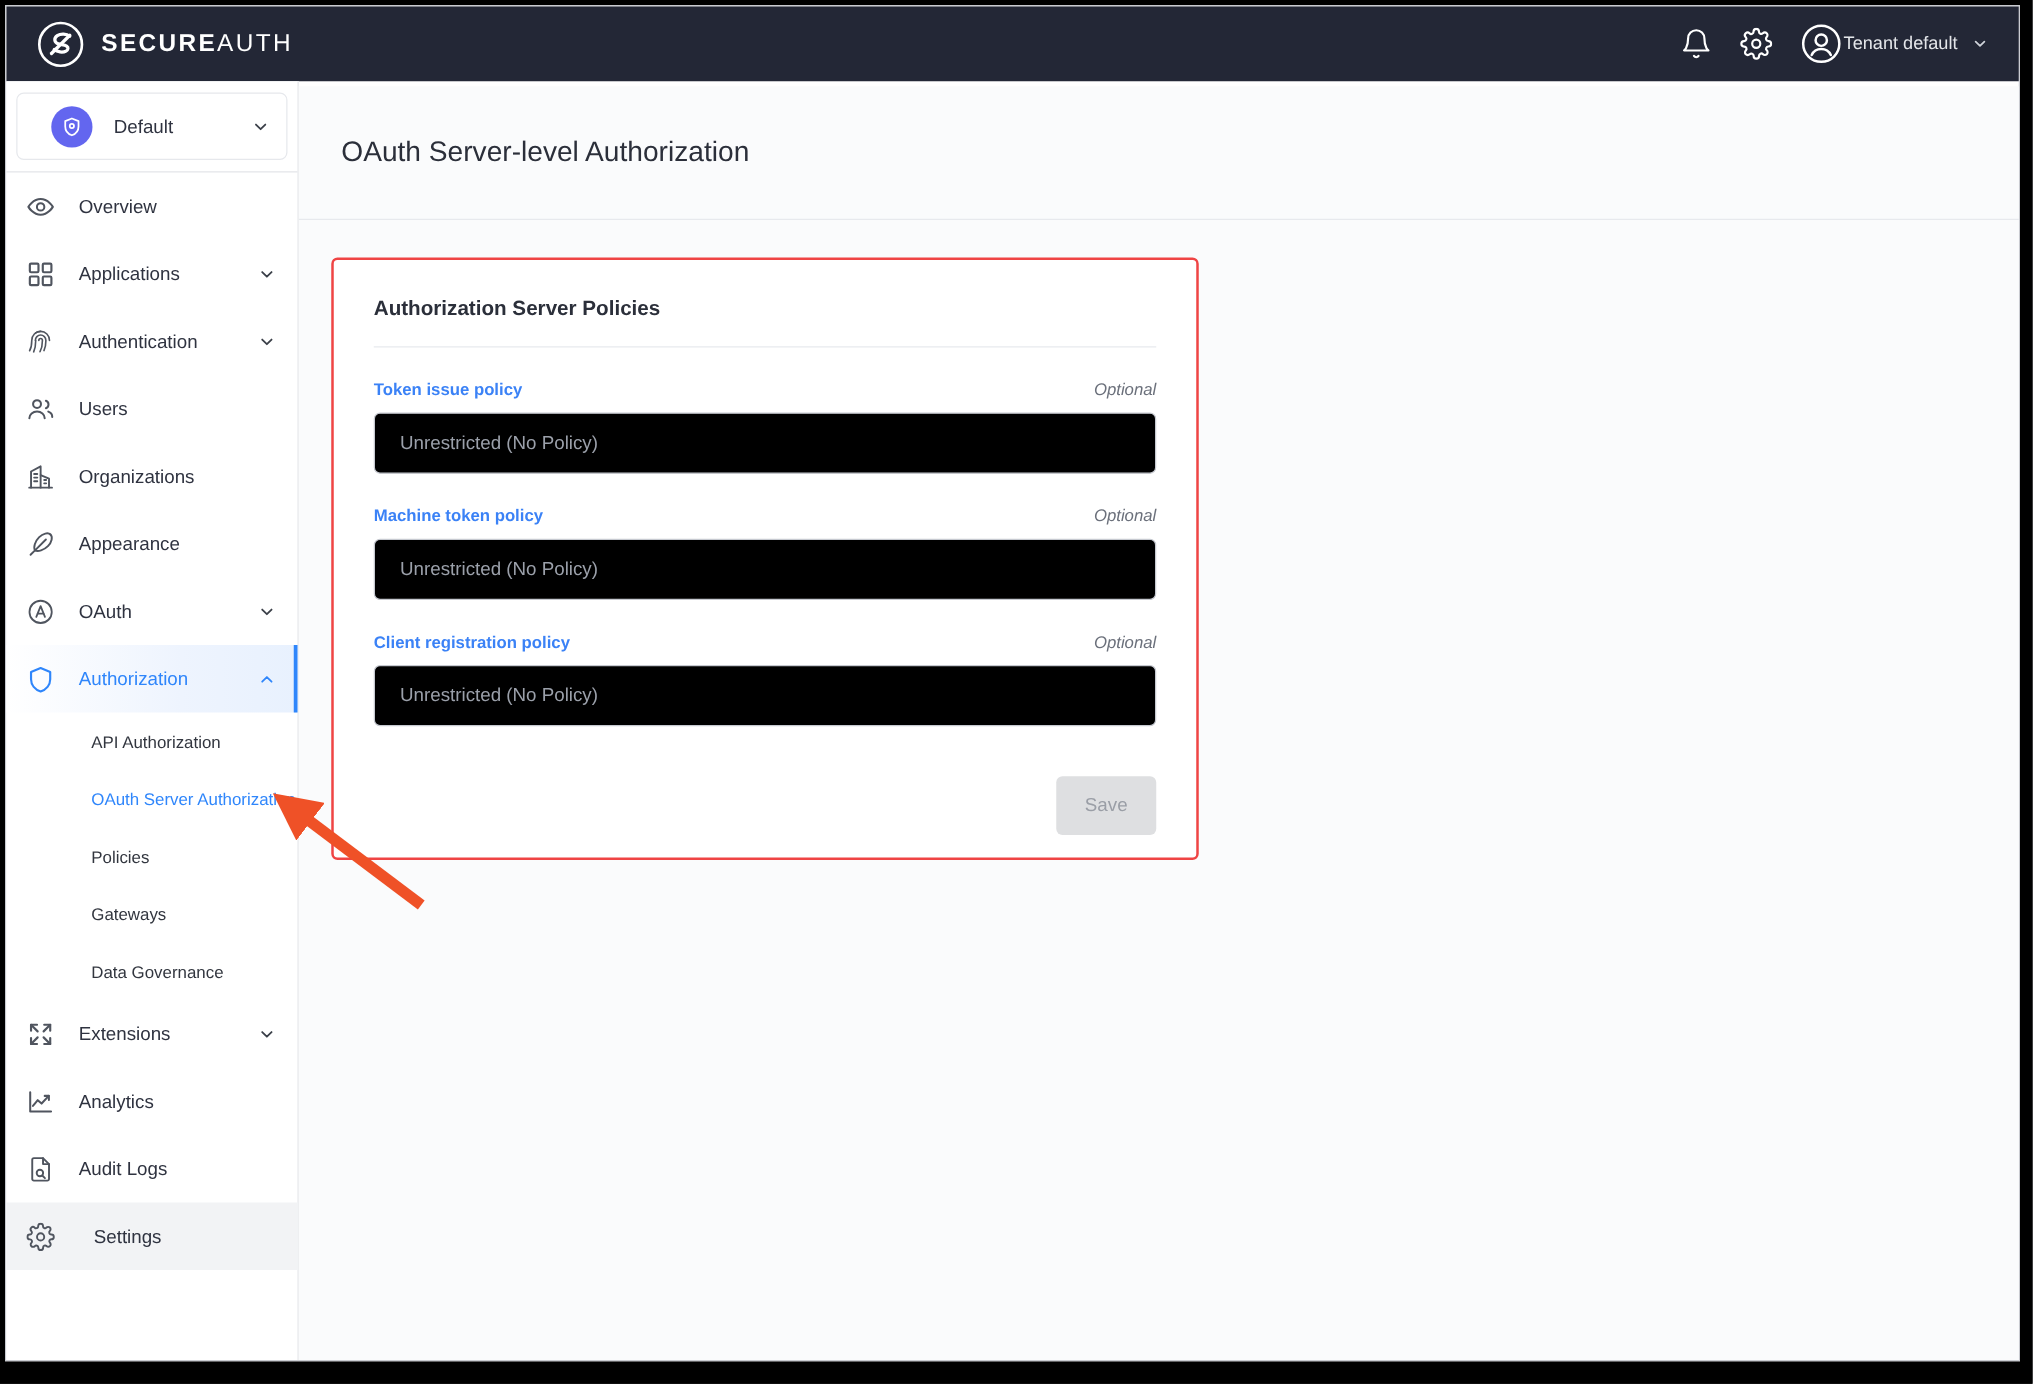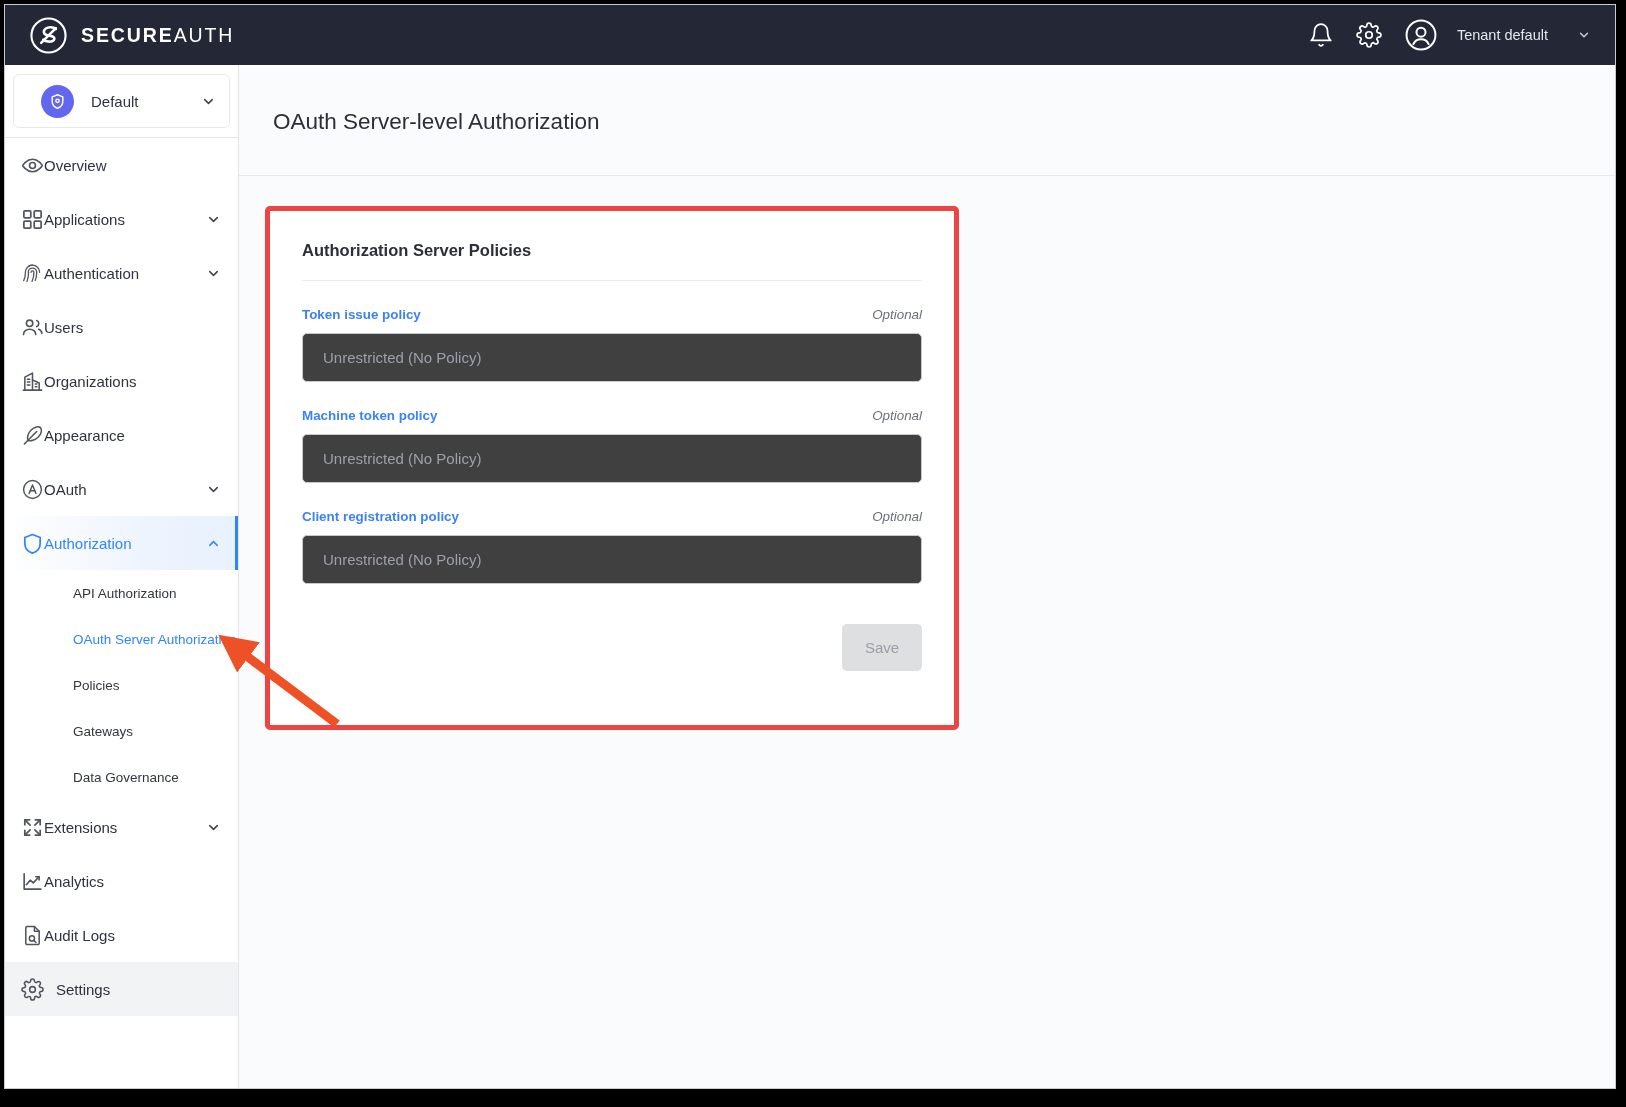--- a/index.html
+++ b/index.html
@@ -42,21 +42,21 @@
     font-size: 19.5px;
     letter-spacing: 1.9px;
     color: #ffffff;
     white-space: nowrap;
   }
   .brand-text .b { font-weight: bold; }
   .brand-text .l { font-weight: 300; }
 
   .topbar-right { display: flex; align-items: center; gap: 22px; }
   .tb-icon { width: 26px; height: 26px; color: #ffffff; display: block; cursor: pointer; }
-  .tenant-group { display: flex; align-items: center; gap: 19px; cursor: pointer; }
+  .tenant-group { display: flex; align-items: center; gap: 1px; cursor: pointer; }
   .tenant-avatar { width: 34px; height: 34px; color: #ffffff; }
   .tenant-label { font-size: 14.5px; color: #e4e6ea; white-space: nowrap; }
   .tenant-caret { width: 14px; height: 14px; color: #cfd3da; margin-left: 10px; }
 
   
   #sidebar {
     position: absolute;
     left: 0; top: 60px;
     width: 234px;
     height: 1025px;
@@ -89,20 +89,21 @@
   .nav-item {
     height: 54px;
     display: flex;
     align-items: center;
     padding: 0 17px 0 16px;
     cursor: pointer;
     position: relative;
   }
   .nav-item .nav-ico { width: 23px; height: 23px; color: #50555f; flex: 0 0 auto; }
   .nav-item .nav-label {
+    margin-left: 19px;
     font-size: 15px;
     color: #2f3340;
     flex: 1;
     white-space: nowrap;
   }
   .nav-item .nav-caret { width: 15px; height: 15px; color: #3b4049; }
 
   .nav-item.active {
     background: linear-gradient(to right, #ffffff 0%, #eef4fe 60%, #e8f1fe 100%);
   }
@@ -147,41 +148,41 @@
     padding-left: 34px;
   }
   #page-title { font-size: 22.5px; color: #2b2f3a; font-weight: 400; }
 
   #card {
     position: absolute;
     left: 26px;
     top: 137px;
     width: 694px;
     background: #ffffff;
-    border: 5px solid #ef4444;
+    border: 2px solid #ef4444;
     border-radius: 5px;
-    padding: 30px 32px 54px 32px;
+    padding: 30px 32px 18px 32px;
   }
   #card-title { font-size: 16.5px; font-weight: bold; color: #2b2f3a; }
   #card-rule { margin-top: 20px; border-top: 1px solid #e8eaee; }
 
   .field { margin-top: 26px; }
   .field-head {
     display: flex;
     align-items: baseline;
     justify-content: space-between;
   }
   .field-label { font-size: 13.4px; font-weight: bold; color: #3b82f6; }
   .field-optional { font-size: 13.4px; color: #6b707b; font-weight: 400; font-style: italic; }
   .field-input {
     margin-top: 11px;
     height: 49px;
     border: 1px solid #c6c9d0;
     border-radius: 5px;
-    background: #404040;
+    background: #000000;
     display: flex;
     align-items: center;
     padding: 0 20px;
     cursor: pointer;
   }
   .field-input .ph { font-size: 15px; color: #9ba0aa; }
 
   #save-row { margin-top: 40px; display: flex; justify-content: flex-end; }
   #save-button {
     width: 80px;

